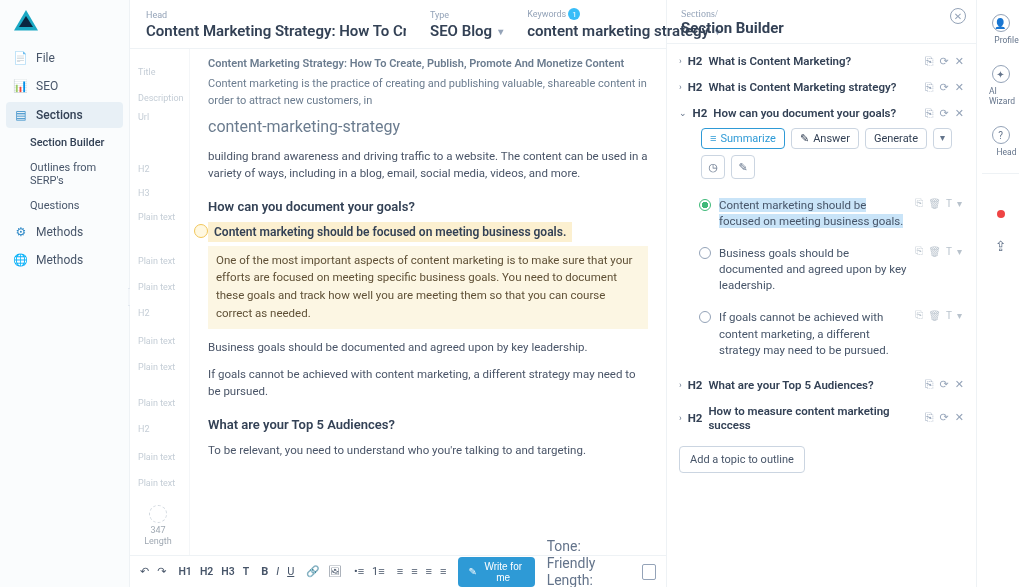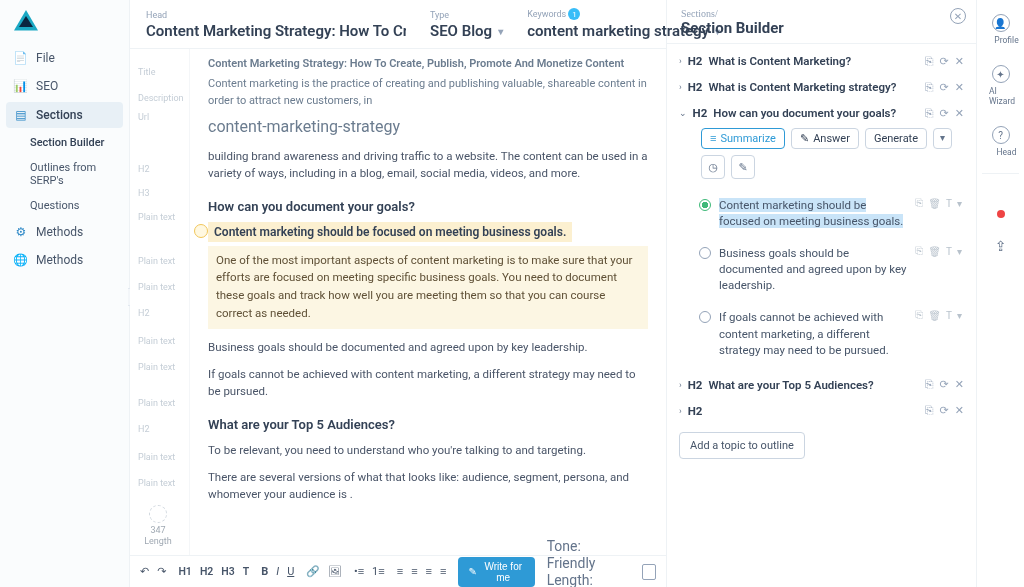--- a/index.html
+++ b/index.html
@@ -183,21 +183,20 @@
         <div class="body-p">building brand awareness and driving traffic to a website. The content can be used in a variety of ways, including in a blog, email, social media, videos, and more.</div>
         <div class="h2">How can you document your goals?</div>
         <div>
           <span class="hl-head">Content marketing should be focused on meeting business goals.</span>
           <div class="hl-body">One of the most important aspects of content marketing is to make sure that your efforts are focused on meeting specific business goals. You need to document these goals and track how well you are meeting them so that you can course correct as needed.</div>
         </div>
         <div class="body-p">Business goals should be documented and agreed upon by key leadership.</div>
         <div class="body-p">If goals cannot be achieved with content marketing, a different strategy may need to be pursued.</div>
         <div class="h2">What are your Top 5 Audiences?</div>
         <div class="body-p">To be relevant, you need to understand who you're talking to and targeting.</div>
-        <div class="body-p">There are several versions of what that looks like: audience, segment, persona, and whomever your audience is .</div>
 
       </div>
     </div>
 
     <div class="wordcount">
       <div></div>
       <span>347</span><br>
       <span>Length</span>
     </div>
 
@@ -349,20 +348,21 @@
             <span>⟳</span>
             <span>✕</span>
           </div>
         </div>
       </div>
       
       <div class="sec-row">
         <div class="sec-head">
           <span class="arrow">›</span>
           <span class="h2-tag">H2</span>
+          <span class="sec-title">How to measure content marketing success</span>
           <div class="row-actions">
             <span>⎘</span>
             <span>⟳</span>
             <span>✕</span>
           </div>
         </div>
       </div>
       <div class="add-topic">Add a topic to outline</div>
     </div>
   </div>

